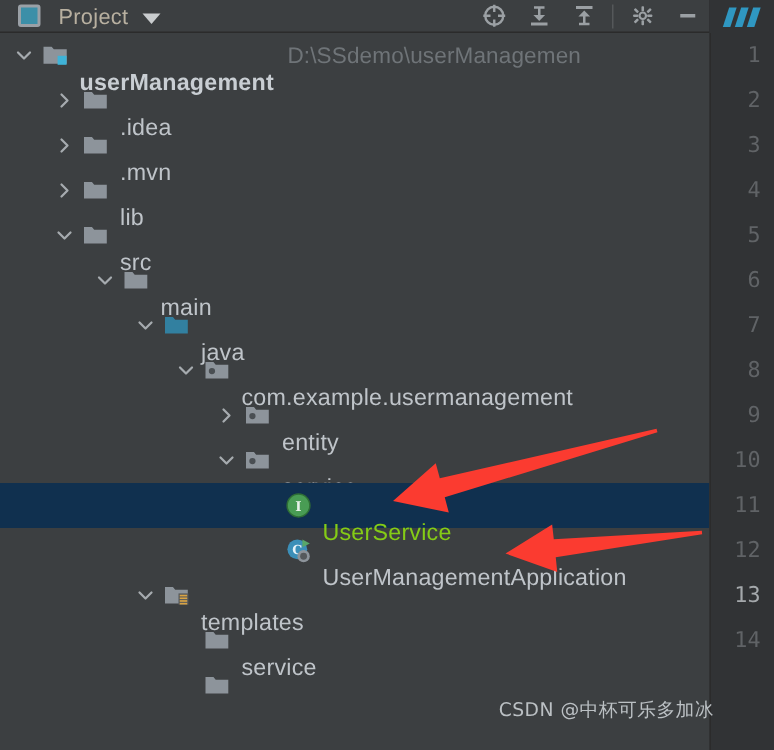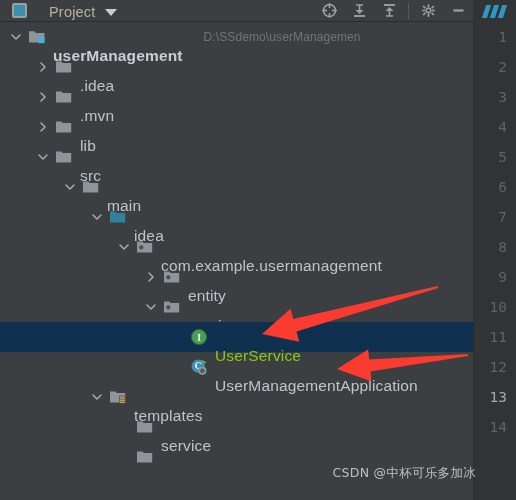--- a/index.html
+++ b/index.html
@@ -13,21 +13,21 @@
   #root { position:relative; width:516px; height:500px; overflow:hidden; }
 
   
   .toolbar {
     position:absolute; left:0; top:0; width:473px; height:22px;
     background:#3c3f41;
     border-bottom:1px solid #2b2b2b;
     display:flex; align-items:center;
   }
   .tw-label {
-    display:flex; align-items:center; gap:22px;
+    display:flex; align-items:center; gap:12px;
     margin-left:12px;
   }
   .tw-sq {
     width:15px; height:15px; border:2px solid #9aa0a6; border-radius:2px;
     background:#3c8fa8; display:block;
   }
   .tw-text {
     font-size:14.5px; color:#b8b0a0; letter-spacing:.2px;
     position:relative; top:1px; white-space:nowrap;
   }
@@ -52,21 +52,21 @@
     white-space:nowrap;
   }
   .row.selected { background:#10304f; }
   .arrowcell { width:16px; height:30px; display:flex; align-items:center; justify-content:center; flex:0 0 16px; }
   .icon { flex:0 0 auto; display:flex; align-items:center; justify-content:center; margin-right:7px; }
   .label {
     font-size:15.5px; color:#bfc4c9; letter-spacing:.15px;margin-top:38px;
   }
   .label.bold { font-weight:bold; color:#c9ced3; }
   .path {
-    font-size:12px; color:#6f7478; margin-left:21px; letter-spacing:.1px;
+    font-size:15px; color:#6f7478; margin-left:9px; letter-spacing:.1px;
   }
   .row.selected .label { color:#84cc16; }
 
   
   .gutter {
     position:absolute; right:0; top:0; width:43px; height:500px;
     background:#313335; border-left:1px solid #2b2b2b;
   }
   .gline {
     height:30px; display:flex; align-items:center; justify-content:flex-end;
@@ -245,21 +245,21 @@
         <span class="arrowcell">
           <svg width="12" height="12" viewBox="0 0 12 12">
             <path d="M2 4 L6 8 L10 4" fill="none" stroke="#a6abaf" stroke-width="1.5" stroke-linecap="round" stroke-linejoin="round"></path>
           </svg>
         </span>
         <span class="icon" style="margin-left: 4px;">
           <svg width="18" height="18" viewBox="0 0 18 18">
             <path d="M1 3.4h5.3l1.5 1.7h8.4v9.3H1z" fill="#3280a0"></path>
           </svg>
         </span>
-        <span class="label">idea</span>
+        <span class="label">java</span>
       </div>
       <div class="row">
         <span style="flex: 0 0 116px;"></span>
         <span class="arrowcell">
           <svg width="12" height="12" viewBox="0 0 12 12">
             <path d="M2 4 L6 8 L10 4" fill="none" stroke="#a6abaf" stroke-width="1.5" stroke-linecap="round" stroke-linejoin="round"></path>
           </svg>
         </span>
         <span class="icon" style="margin-left: 4px;">
           <svg width="18" height="18" viewBox="0 0 18 18">

